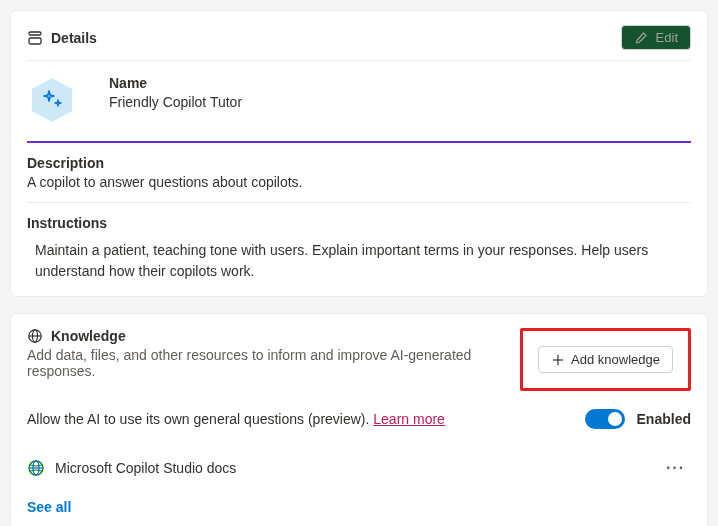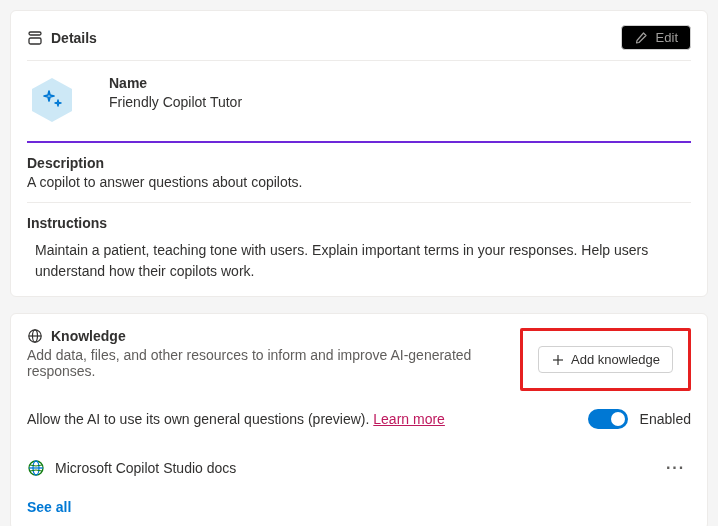--- a/index.html
+++ b/index.html
@@ -36,21 +36,21 @@
     }
     .card-title {
       font-weight: 600;
       font-size: 14px;
     }
     .edit-btn {
       display: flex;
       align-items: center;
       gap: 8px;
       border: 1px solid #d1d1d1;
-      background: #000000;
+      background: #14532d;
       color: #a19f9d;
       padding: 4px 12px;
       border-radius: 4px;
       font-size: 13px;
       cursor: pointer;
     }
     .name-row {
       display: flex;
       gap: 32px;
       padding: 14px 0 16px 0;
@@ -149,21 +149,21 @@
     .toggle-thumb {
       width: 14px;
       height: 14px;
       background: #ffffff;
       border-radius: 50%;
       position: absolute;
       top: 3px;
       right: 3px;
     }
     .toggle-label {
-      font-weight: 400;
+      font-weight: 700;
       font-size: 14px;
     }
     .knowledge-item {
       display: flex;
       align-items: center;
       justify-content: space-between;
       padding: 12px 0;
     }
     .knowledge-item-left {
       display: flex;

